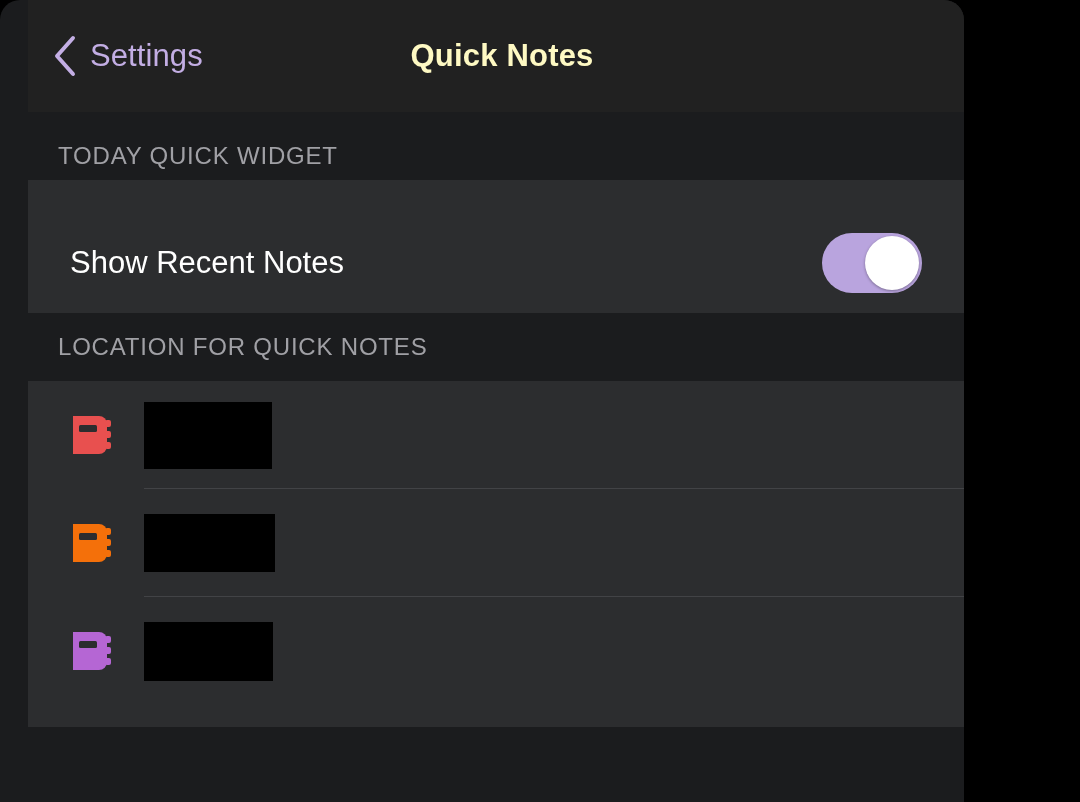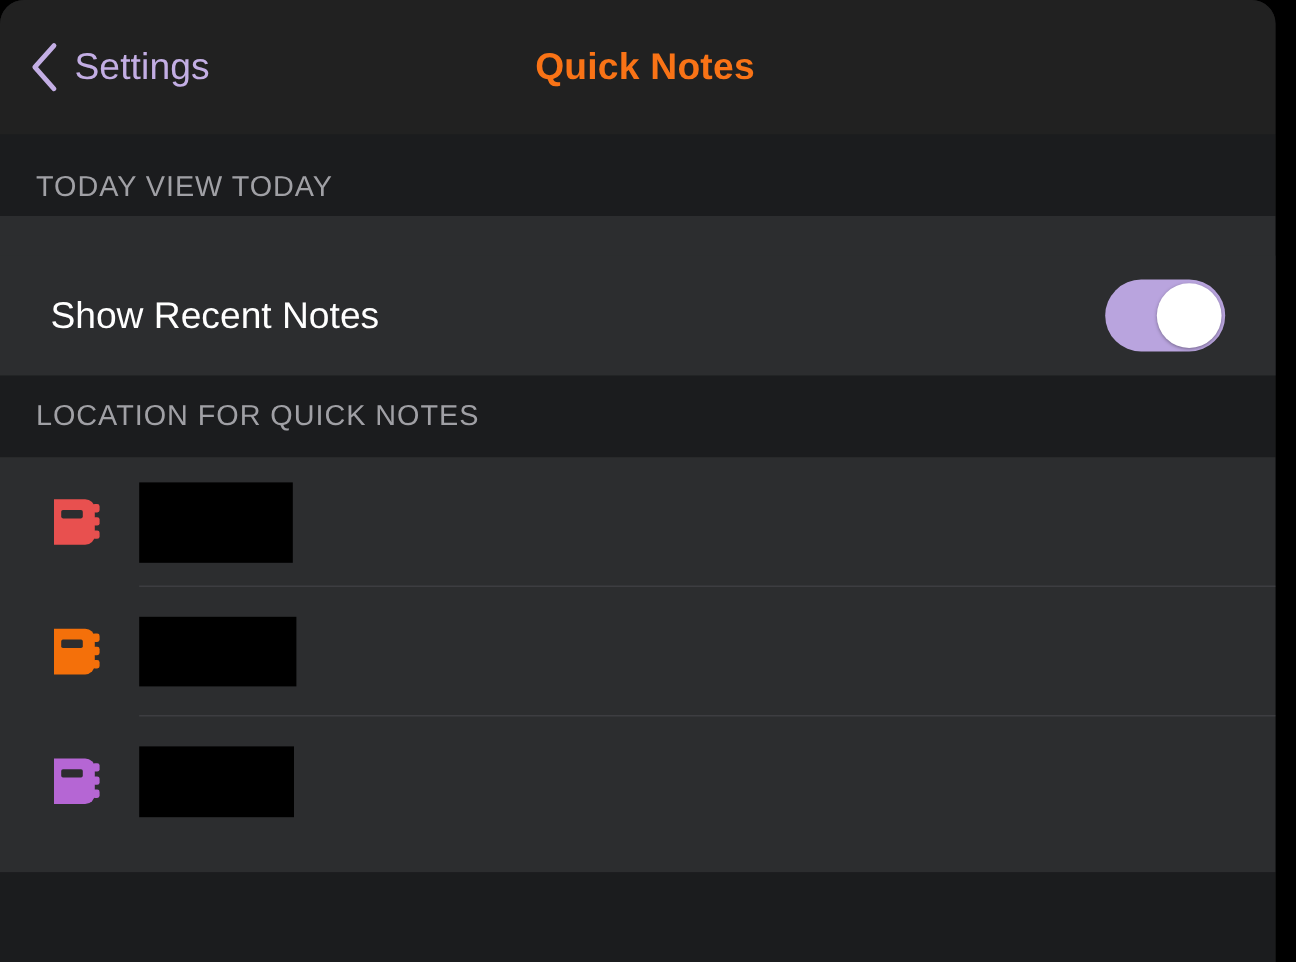--- a/index.html
+++ b/index.html
@@ -10,26 +10,27 @@
   body {
     width: 1080px;
     height: 802px;
     overflow: hidden;
     font-family: "Liberation Sans", sans-serif;
     -webkit-font-smoothing: antialiased;
   }
 
   #screen {
     position: relative;
-    width: 1063px;
+    width: 936px;
     height: 802px;
     background: #1b1c1e;
     border-top-left-radius: 20px;
     border-top-right-radius: 20px;
     overflow: hidden;
+    padding-left: 28px;
   }
 
   
   .navbar {
     position: relative;
     height: 112px;
     background: #212121;
     display: flex;
     align-items: center;
   }
@@ -59,21 +60,21 @@
     position: absolute;
     left: 12px;
     right: 0;
     top: 0;
     height: 112px;
     display: flex;
     align-items: center;
     justify-content: center;
     font-size: 31px;
     font-weight: bold;
-    color: #f97316;
+    color: #fef9c3;
     letter-spacing: 0.2px;
     pointer-events: none;
   }
 
   
   .section-header {
     height: 68px;
     display: flex;
     align-items: center;
     padding-left: 30px;
@@ -194,21 +195,21 @@
     <div class="navbar">
       <div class="back-button">
         <svg class="chevron-icon" viewBox="0 0 26 44">
           <polyline points="21,4 5,22 21,40" fill="none" stroke="#c3aee4" stroke-width="4" stroke-linecap="round" stroke-linejoin="round"></polyline>
         </svg>
         <span class="back-label">Settings</span>
       </div>
       <div class="nav-title">Quick Notes</div>
     </div>
 
-    <div class="section-header first">TODAY VIEW TODAY</div>
+    <div class="section-header first">TODAY QUICK WIDGET</div>
 
     <div class="group">
       <div class="toggle-row">
         <span class="toggle-row-label">Show Recent Notes</span>
         <div class="switch">
           <div class="knob"></div>
         </div>
       </div>
     </div>
 

